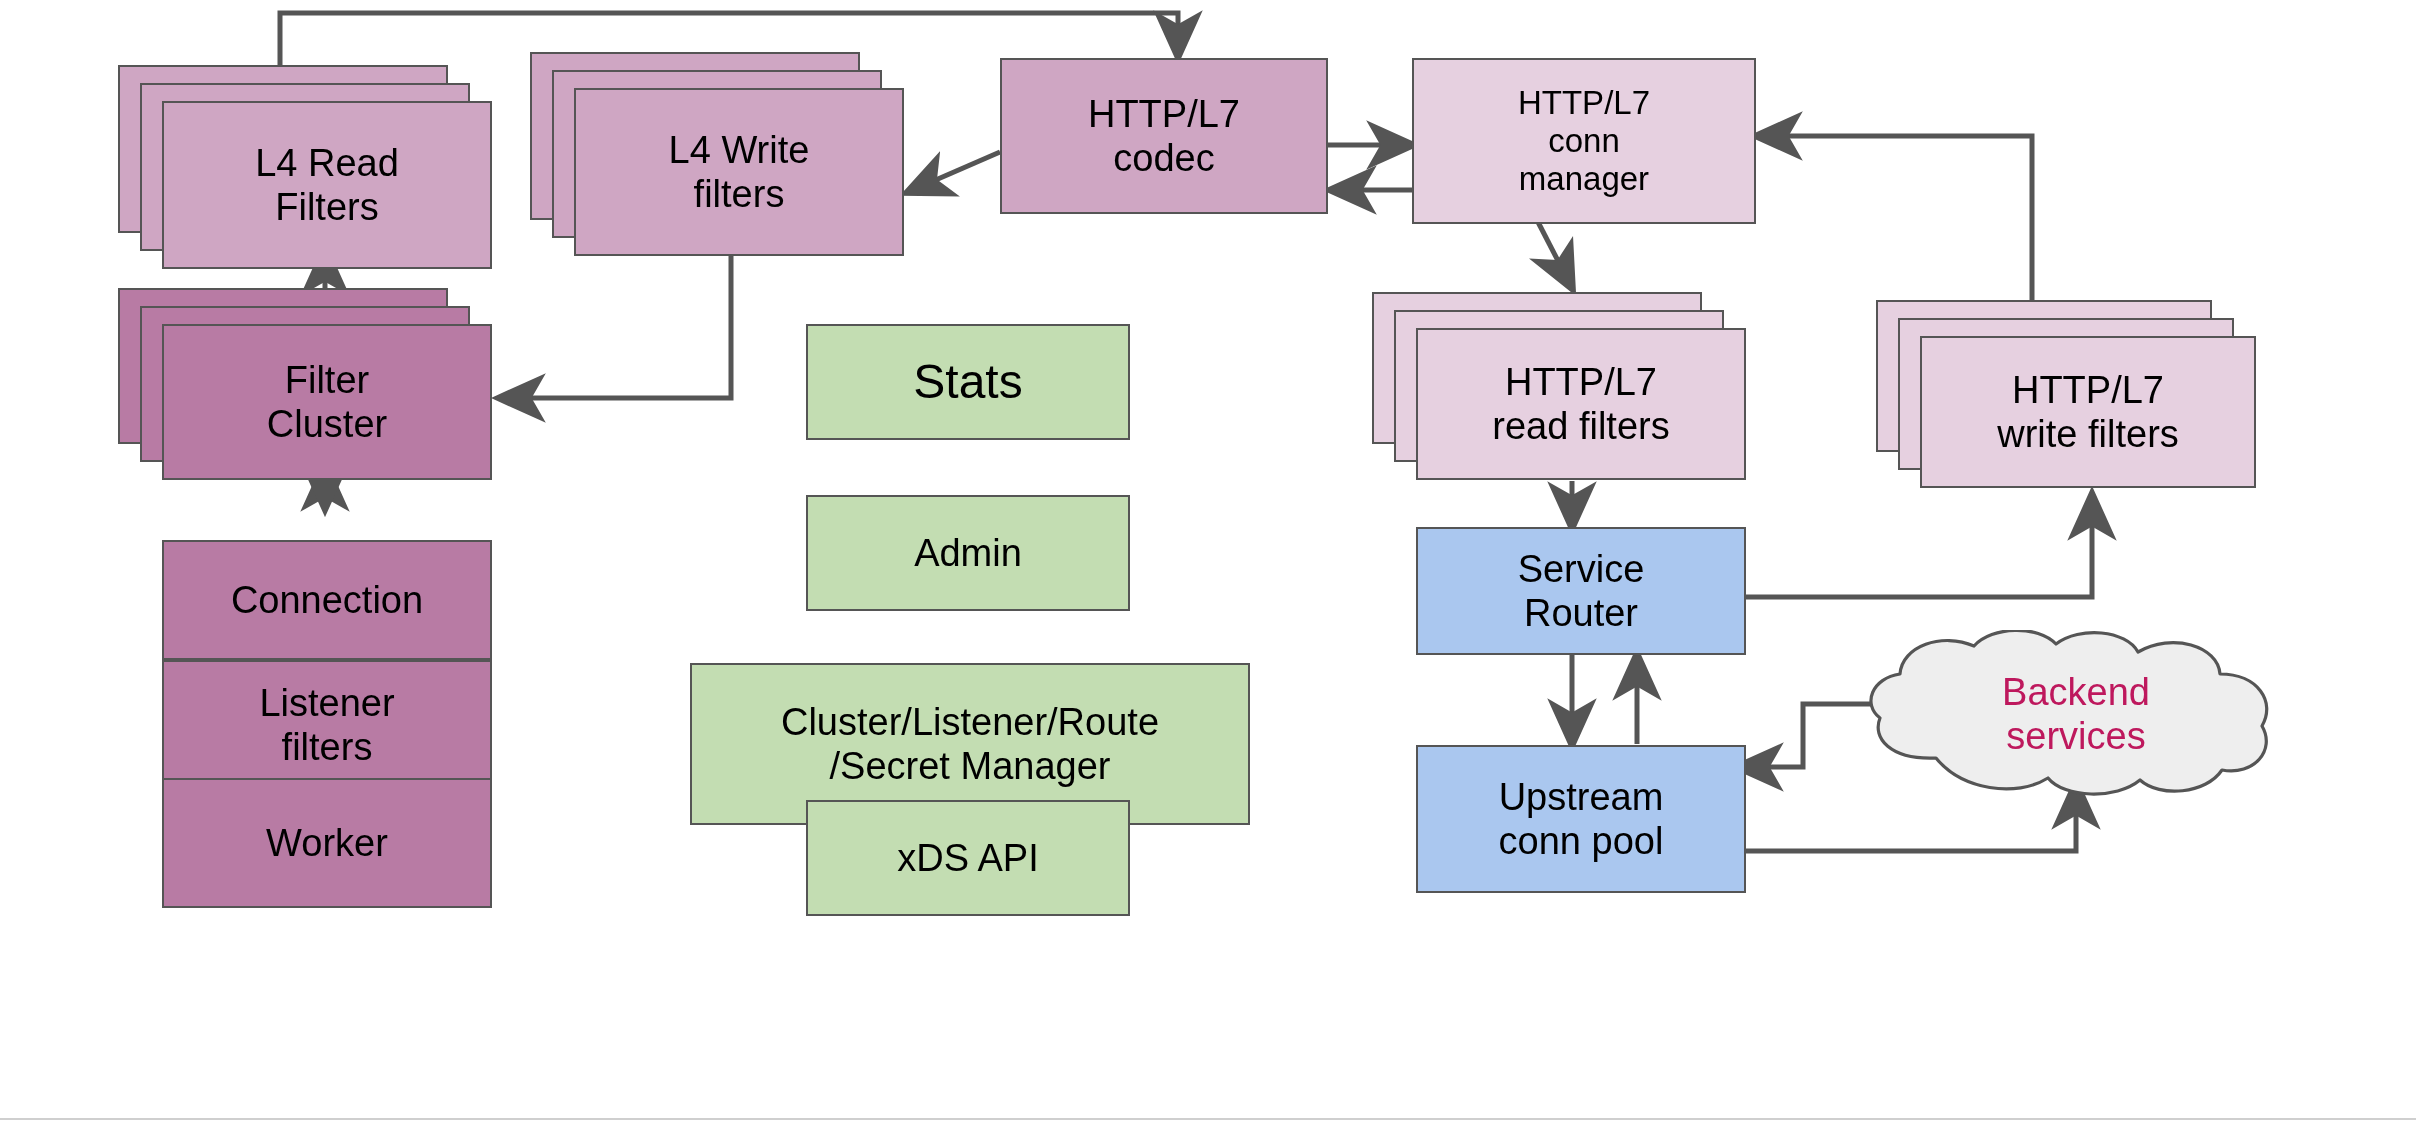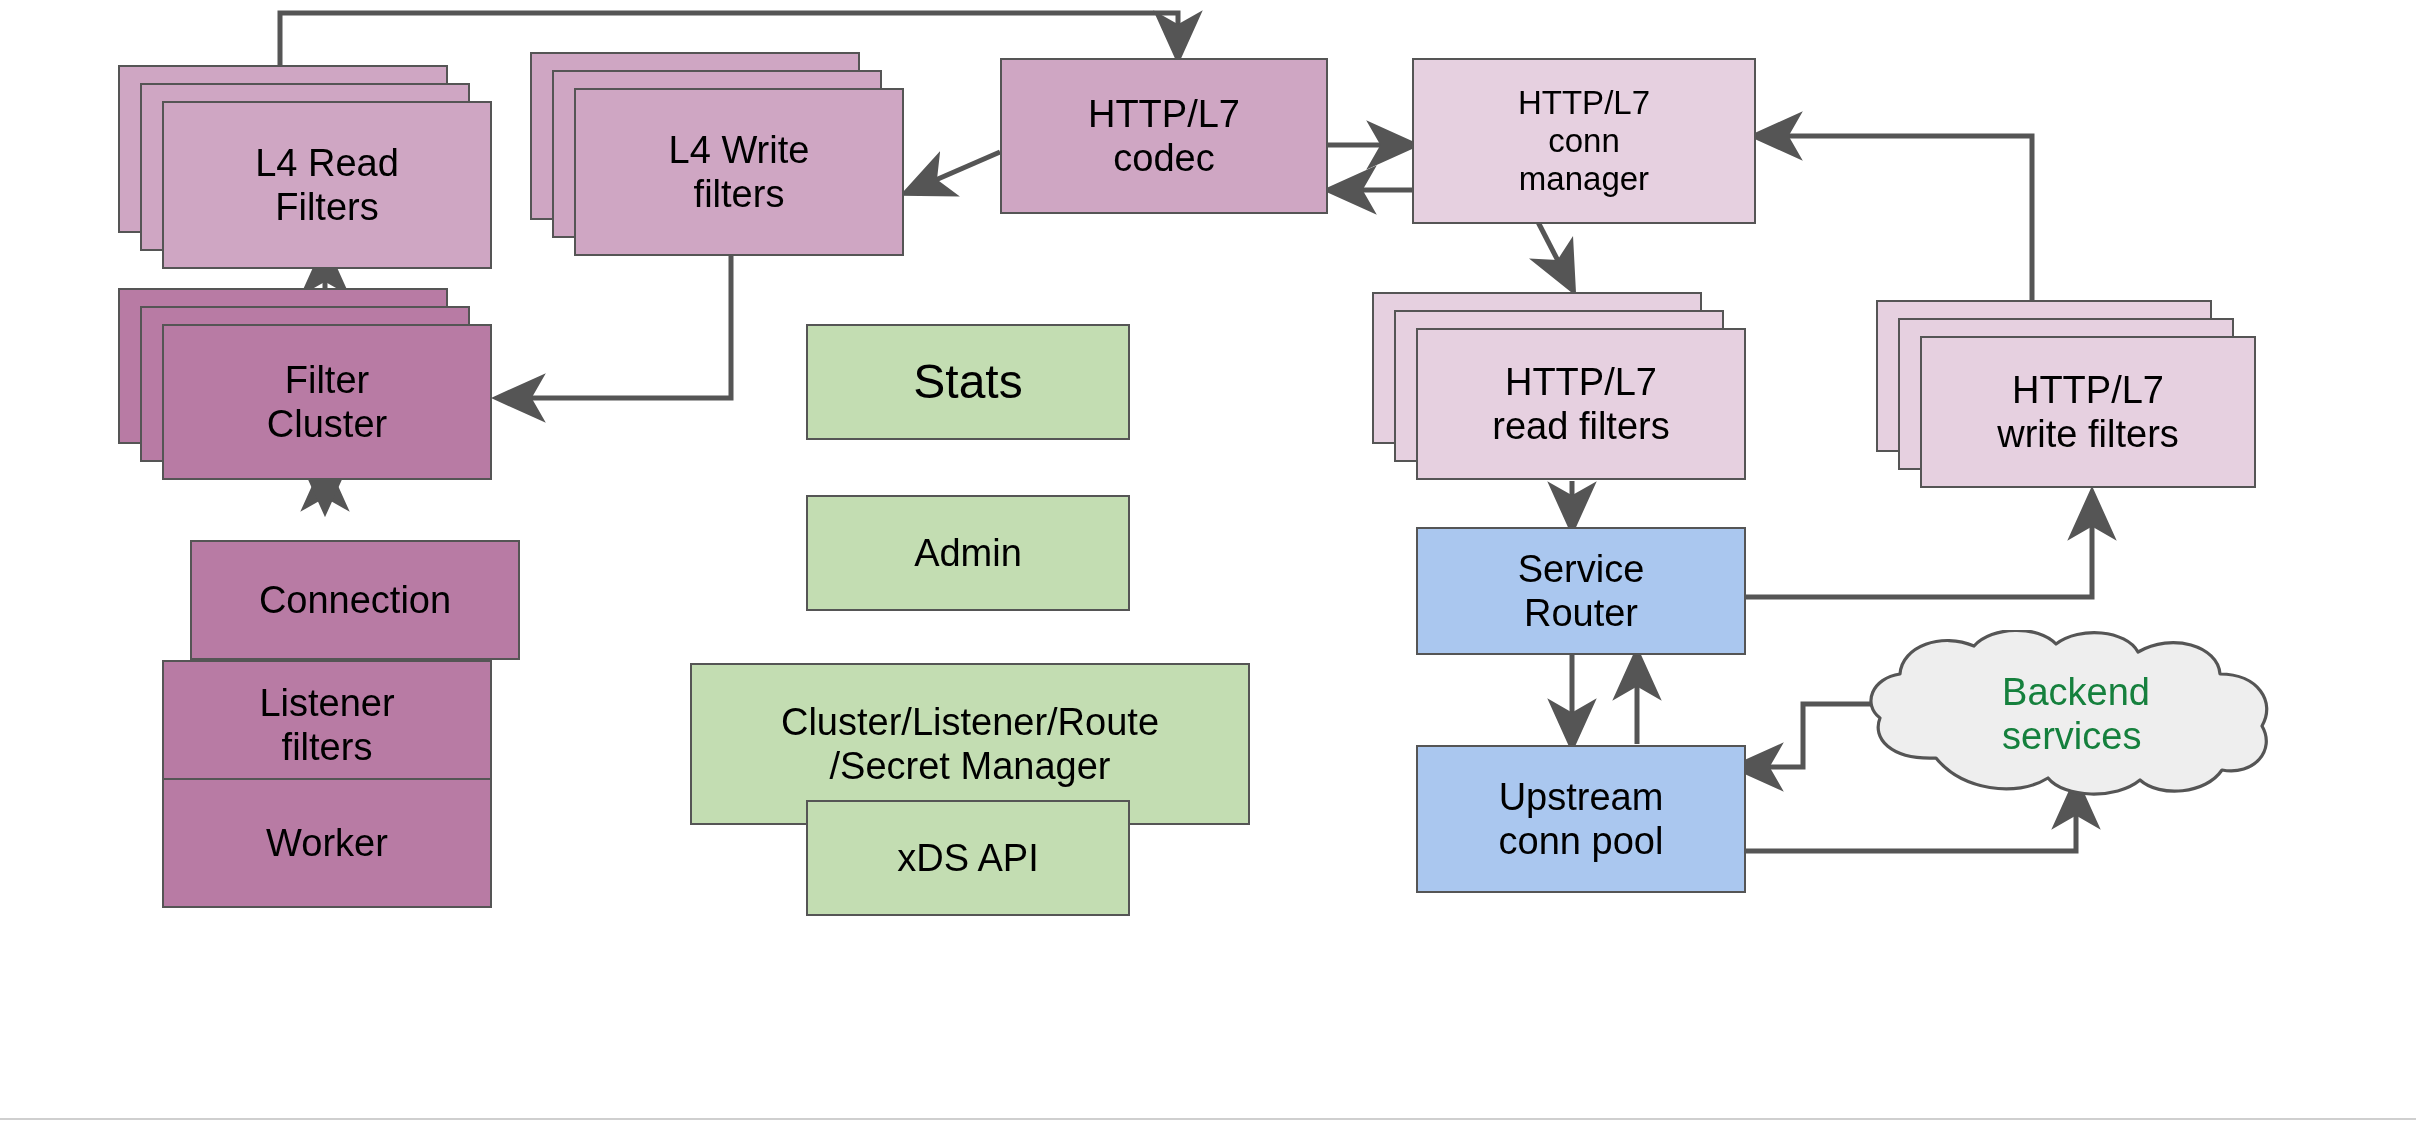--- a/index.html
+++ b/index.html
@@ -53,22 +53,23 @@
   }
   .cloud-label {
     position: absolute;
     left: 0;
     top: 0;
     width: 100%;
     height: 100%;
     display: flex;
     align-items: center;
     justify-content: center;
+    text-align: center;
     white-space: pre-line;
-    color: #15803d;
+    color: #be185d;
     line-height: 1.16;
   }
   .bottom-rule {
     position: absolute;
     left: 0;
     width: 2416px;
     height: 2px;
     background: #cfcfcf;
     z-index: 0;
   }
@@ -125,21 +126,21 @@
   <div class="stack-layer" style="left:118px;top:65px;width:330px;height:168px;background:#cfa6c3;"></div>
   <div class="stack-layer" style="left:140px;top:83px;width:330px;height:168px;background:#cfa6c3;"></div>
   <div class="node" style="left:162px;top:101px;width:330px;height:168px;background:#cfa6c3;font-size:38px;">L4 Read
 Filters</div>
 
   <div class="stack-layer" style="left:118px;top:288px;width:330px;height:156px;background:#b87ba4;"></div>
   <div class="stack-layer" style="left:140px;top:306px;width:330px;height:156px;background:#b87ba4;"></div>
   <div class="node" style="left:162px;top:324px;width:330px;height:156px;background:#b87ba4;font-size:38px;">Filter
 Cluster</div>
 
-  <div class="node" style="left:162px;top:540px;width:330px;height:120px;background:#b87ba4;font-size:38px;margin-left:28px;">Connection</div>
+  <div class="node" style="left:162px;top:540px;width:330px;height:120px;background:#b87ba4;font-size:38px;">Connection</div>
 
   <div class="node" style="left:162px;top:660px;width:330px;height:130px;background:#b87ba4;font-size:38px;">Listener
 filters</div>
 
   <div class="node" style="left:162px;top:778px;width:330px;height:130px;background:#b87ba4;font-size:38px;">Worker</div>
 
   <div class="stack-layer" style="left:530px;top:52px;width:330px;height:168px;background:#cfa6c3;"></div>
   <div class="stack-layer" style="left:552px;top:70px;width:330px;height:168px;background:#cfa6c3;"></div>
   <div class="node" style="left:574px;top:88px;width:330px;height:168px;background:#cfa6c3;font-size:38px;">L4 Write
 filters</div>

